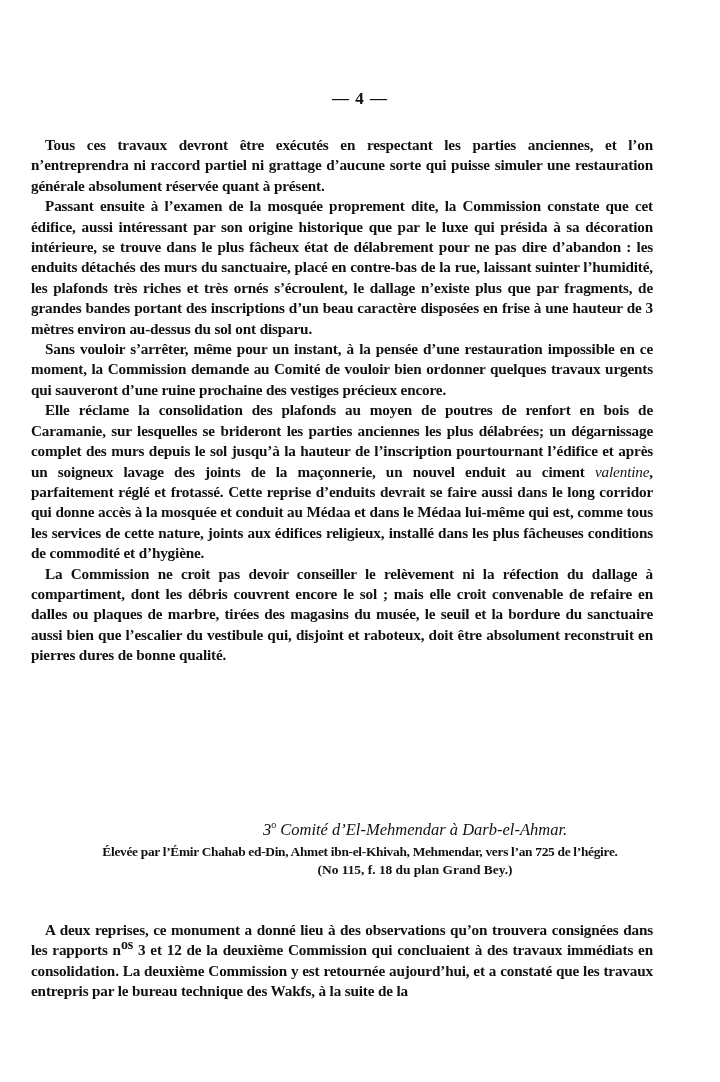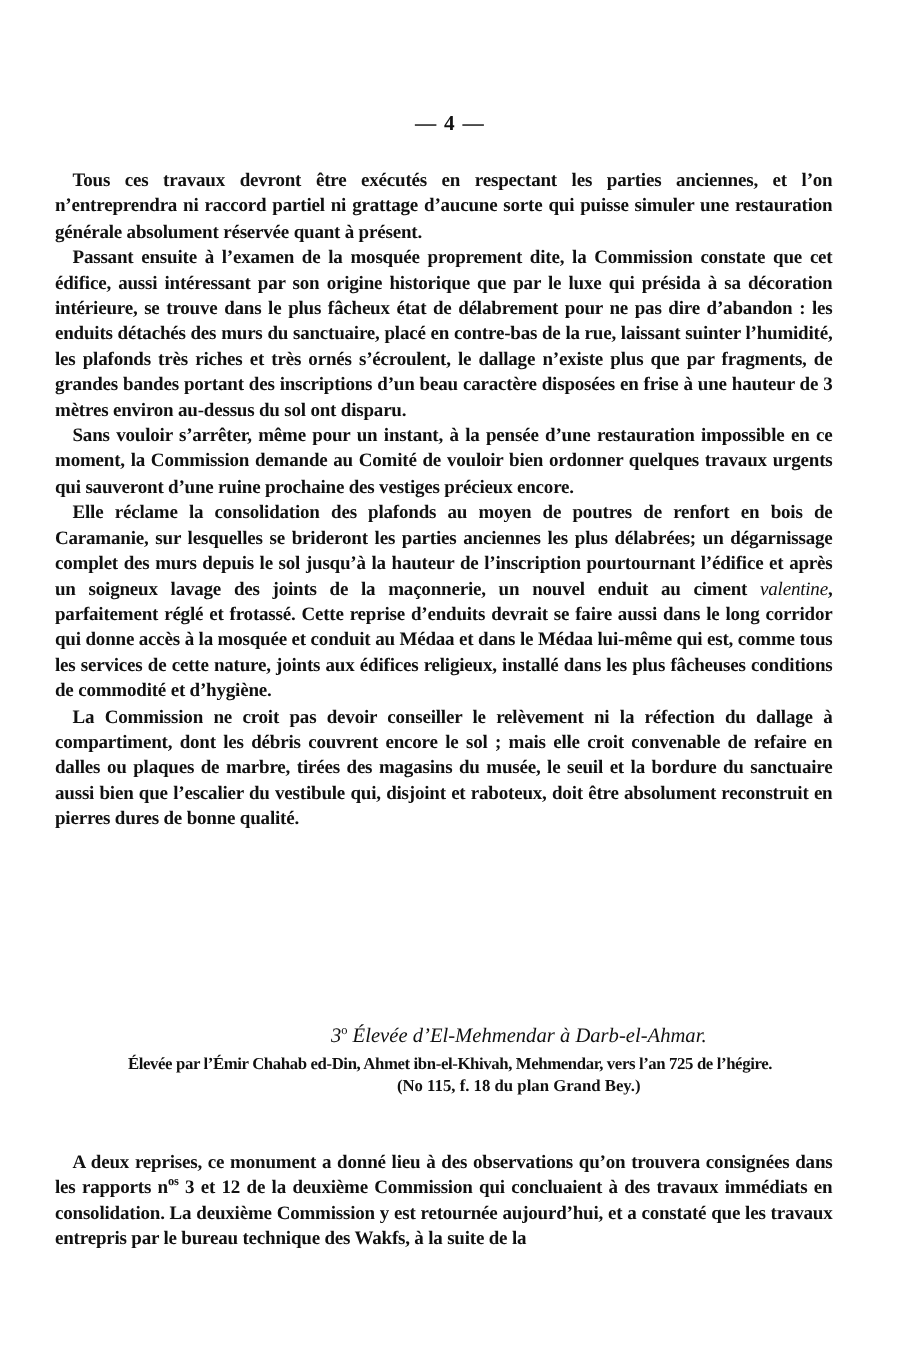--- a/index.html
+++ b/index.html
@@ -26,21 +26,21 @@
       top: 89px;
       left: 0;
       width: 720px;
       text-align: center;
       font-size: 17px;
       font-weight: bold;
       letter-spacing: 1px;
     }
     .body-block {
       position: absolute;
-      left: 44px;
+      left: 31px;
       width: 622px;
       font-size: 15.2px;
       line-height: 20.4px;
       font-weight: bold;
       text-align: justify;
       letter-spacing: -0.15px;
     }
     .block-1 { top: 135px; }
     .block-2 { top: 920px; }
     .para {
@@ -75,42 +75,42 @@
       margin-top: 2px;
       letter-spacing: -0.3px;
     }
     .section-ref {
       font-size: 13.4px;
       line-height: 18px;
       font-weight: bold;
       margin-left: 110px;
     }
     .sup-small {
-      font-size: 10px;
+      font-size: 14px;
       vertical-align: super;
       line-height: 0;
     }
   </style>
 </head>
 <body>
 
 <div class="page">
 
   <div class="page-number">— 4 —</div>
 
   <div class="body-block block-1">
     <p class="para">Tous ces travaux devront être exécutés en respectant les parties anciennes, et l’on n’entreprendra ni raccord partiel ni grattage d’aucune sorte qui puisse simuler une restauration générale absolument réservée quant à présent.</p>
     <p class="para">Passant ensuite à l’examen de la mosquée proprement dite, la Commission constate que cet édifice, aussi intéressant par son origine historique que par le luxe qui présida à sa décoration intérieure, se trouve dans le plus fâcheux état de délabrement pour ne pas dire d’abandon : les enduits détachés des murs du sanctuaire, placé en contre-bas de la rue, laissant suinter l’humidité, les plafonds très riches et très ornés s’écroulent, le dallage n’existe plus que par fragments, de grandes bandes portant des inscriptions d’un beau caractère disposées en frise à une hauteur de 3 mètres environ au-dessus du sol ont disparu.</p>
     <p class="para">Sans vouloir s’arrêter, même pour un instant, à la pensée d’une restauration impossible en ce moment, la Commission demande au Comité de vouloir bien ordonner quelques travaux urgents qui sauveront d’une ruine prochaine des vestiges précieux encore.</p>
     <p class="para"><span>Elle réclame la consolidation des plafonds au moyen de poutres de renfort en bois de Caramanie, sur lesquelles se brideront les parties anciennes les plus délabrées; un dégarnissage complet des murs depuis le sol jusqu’à la hauteur de l’inscription pourtournant l’édifice et après un soigneux lavage des joints de la maçonnerie, un nouvel enduit au ciment </span><em>valentine</em><span>, parfaitement réglé et frotassé. Cette reprise d’enduits devrait se faire aussi dans le long corridor qui donne accès à la mosquée et conduit au Médaa et dans le Médaa lui-même qui est, comme tous les services de cette nature, joints aux édifices religieux, installé dans les plus fâcheuses conditions de commodité et d’hygiène.</span></p>
     <p class="para">La Commission ne croit pas devoir conseiller le relèvement ni la réfection du dallage à compartiment, dont les débris couvrent encore le sol ; mais elle croit convenable de refaire en dalles ou plaques de marbre, tirées des magasins du musée, le seuil et la bordure du sanctuaire aussi bien que l’escalier du vestibule qui, disjoint et raboteux, doit être absolument reconstruit en pierres dures de bonne qualité.</p>
   </div>
 
   <div class="section-heading">
-    <div class="section-title"><span>3</span><sup>o</sup><span> Élevée d’El-Mehmendar à Darb-el-Ahmar.</span></div>
+    <div class="section-title"><span>3</span><sup>o</sup><span> Comité d’El-Mehmendar à Darb-el-Ahmar.</span></div>
     <div class="section-subtitle">Élevée par l’Émir Chahab ed-Din, Ahmet ibn-el-Khivah, Mehmendar, vers l’an 725 de l’hégire.</div>
     <div class="section-ref">(No 115, f. 18 du plan Grand Bey.)</div>
   </div>
 
   <div class="body-block block-2">
     <p class="para"><span>A deux reprises, ce monument a donné lieu à des observations qu’on trouvera consignées dans les rapports n</span><span class="sup-small">os</span><span> 3 et 12 de la deuxième Commission qui concluaient à des travaux immédiats en consolidation. La deuxième Commission y est retournée aujourd’hui, et a constaté que les travaux entrepris par le bureau technique des Wakfs, à la suite de la</span></p>
   </div>
 
 </div>
 

